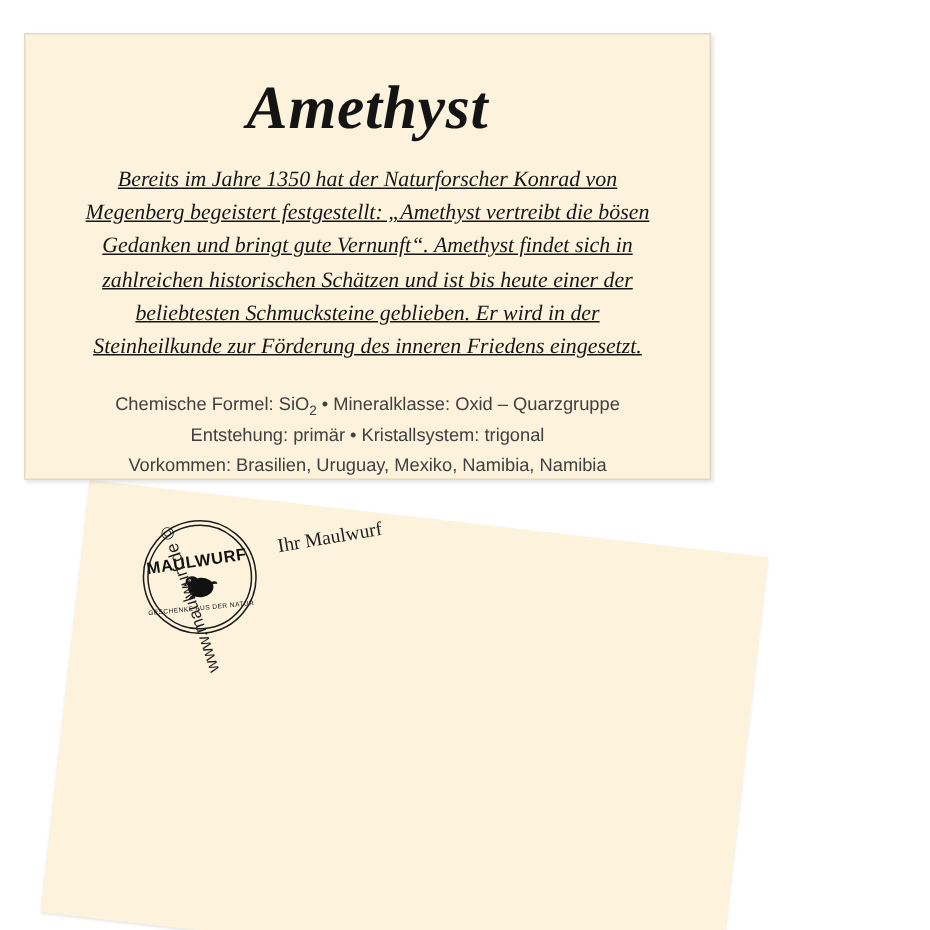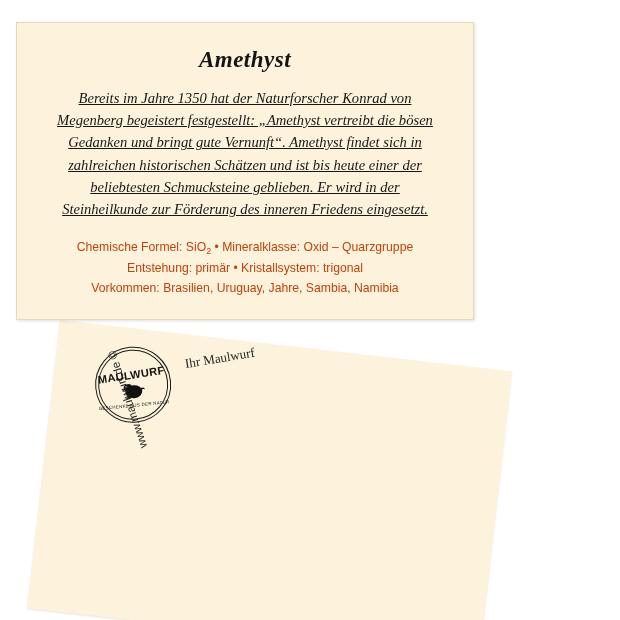--- a/index.html
+++ b/index.html
@@ -127,21 +127,21 @@
     box-shadow: 1px 1px 3px rgba(0,0,0,0.13);
   }
 
   .title {
     margin: 0;
     padding-top: 24px;
     text-align: center;
     font-family: "Liberation Serif", serif;
     font-style: italic;
     font-weight: bold;
-    font-size: 23px;
+    font-size: 41px;
     color: #141414;
     letter-spacing: 0.5px;
   }
 
   .body-text {
     margin: 14px 30px 0 30px;
     text-align: center;
     font-family: "Liberation Serif", serif;
     font-style: italic;
     font-size: 14.6px;
@@ -149,21 +149,21 @@
     color: #161616;
     text-decoration: underline;
   }
 
   .facts {
     margin: 18px 24px 0 24px;
     text-align: center;
     font-family: "Liberation Sans", sans-serif;
     font-size: 12.2px;
     line-height: 1.62;
-    color: #c2410c;
+    color: #404040;
   }
   .facts div { white-space: nowrap; }
   sub { font-size: 9px; }
 </style>
 </head>
 <body>
 
 <div id="stage">
 
   <div class="card-back">
@@ -186,17 +186,17 @@
     <div class="back-text-1">Ihr Maulwurf</div>
     <div class="back-text-2">www.maulwurf.de ©</div>
   </div>
 
   <div class="card-front">
     <h1 class="title">Amethyst</h1>
     <p class="body-text">Bereits im Jahre 1350 hat der Naturforscher Konrad von Megenberg begeistert festgestellt: „Amethyst vertreibt die bösen Gedanken und bringt gute Vernunft“. Amethyst findet sich in zahlreichen historischen Schätzen und ist bis heute einer der beliebtesten Schmucksteine geblieben. Er wird in der Steinheilkunde zur Förderung des inneren Friedens eingesetzt.</p>
     <div class="facts">
       <div>Chemische Formel: SiO<sub>2</sub> • Mineralklasse: Oxid – Quarzgruppe</div>
       <div>Entstehung: primär • Kristallsystem: trigonal</div>
-      <div>Vorkommen: Brasilien, Uruguay, Jahre, Sambia, Namibia</div>
+      <div>Vorkommen: Brasilien, Uruguay, Mexiko, Namibia, Namibia</div>
     </div>
   </div>
 
 </div>
 
 </body></html>

